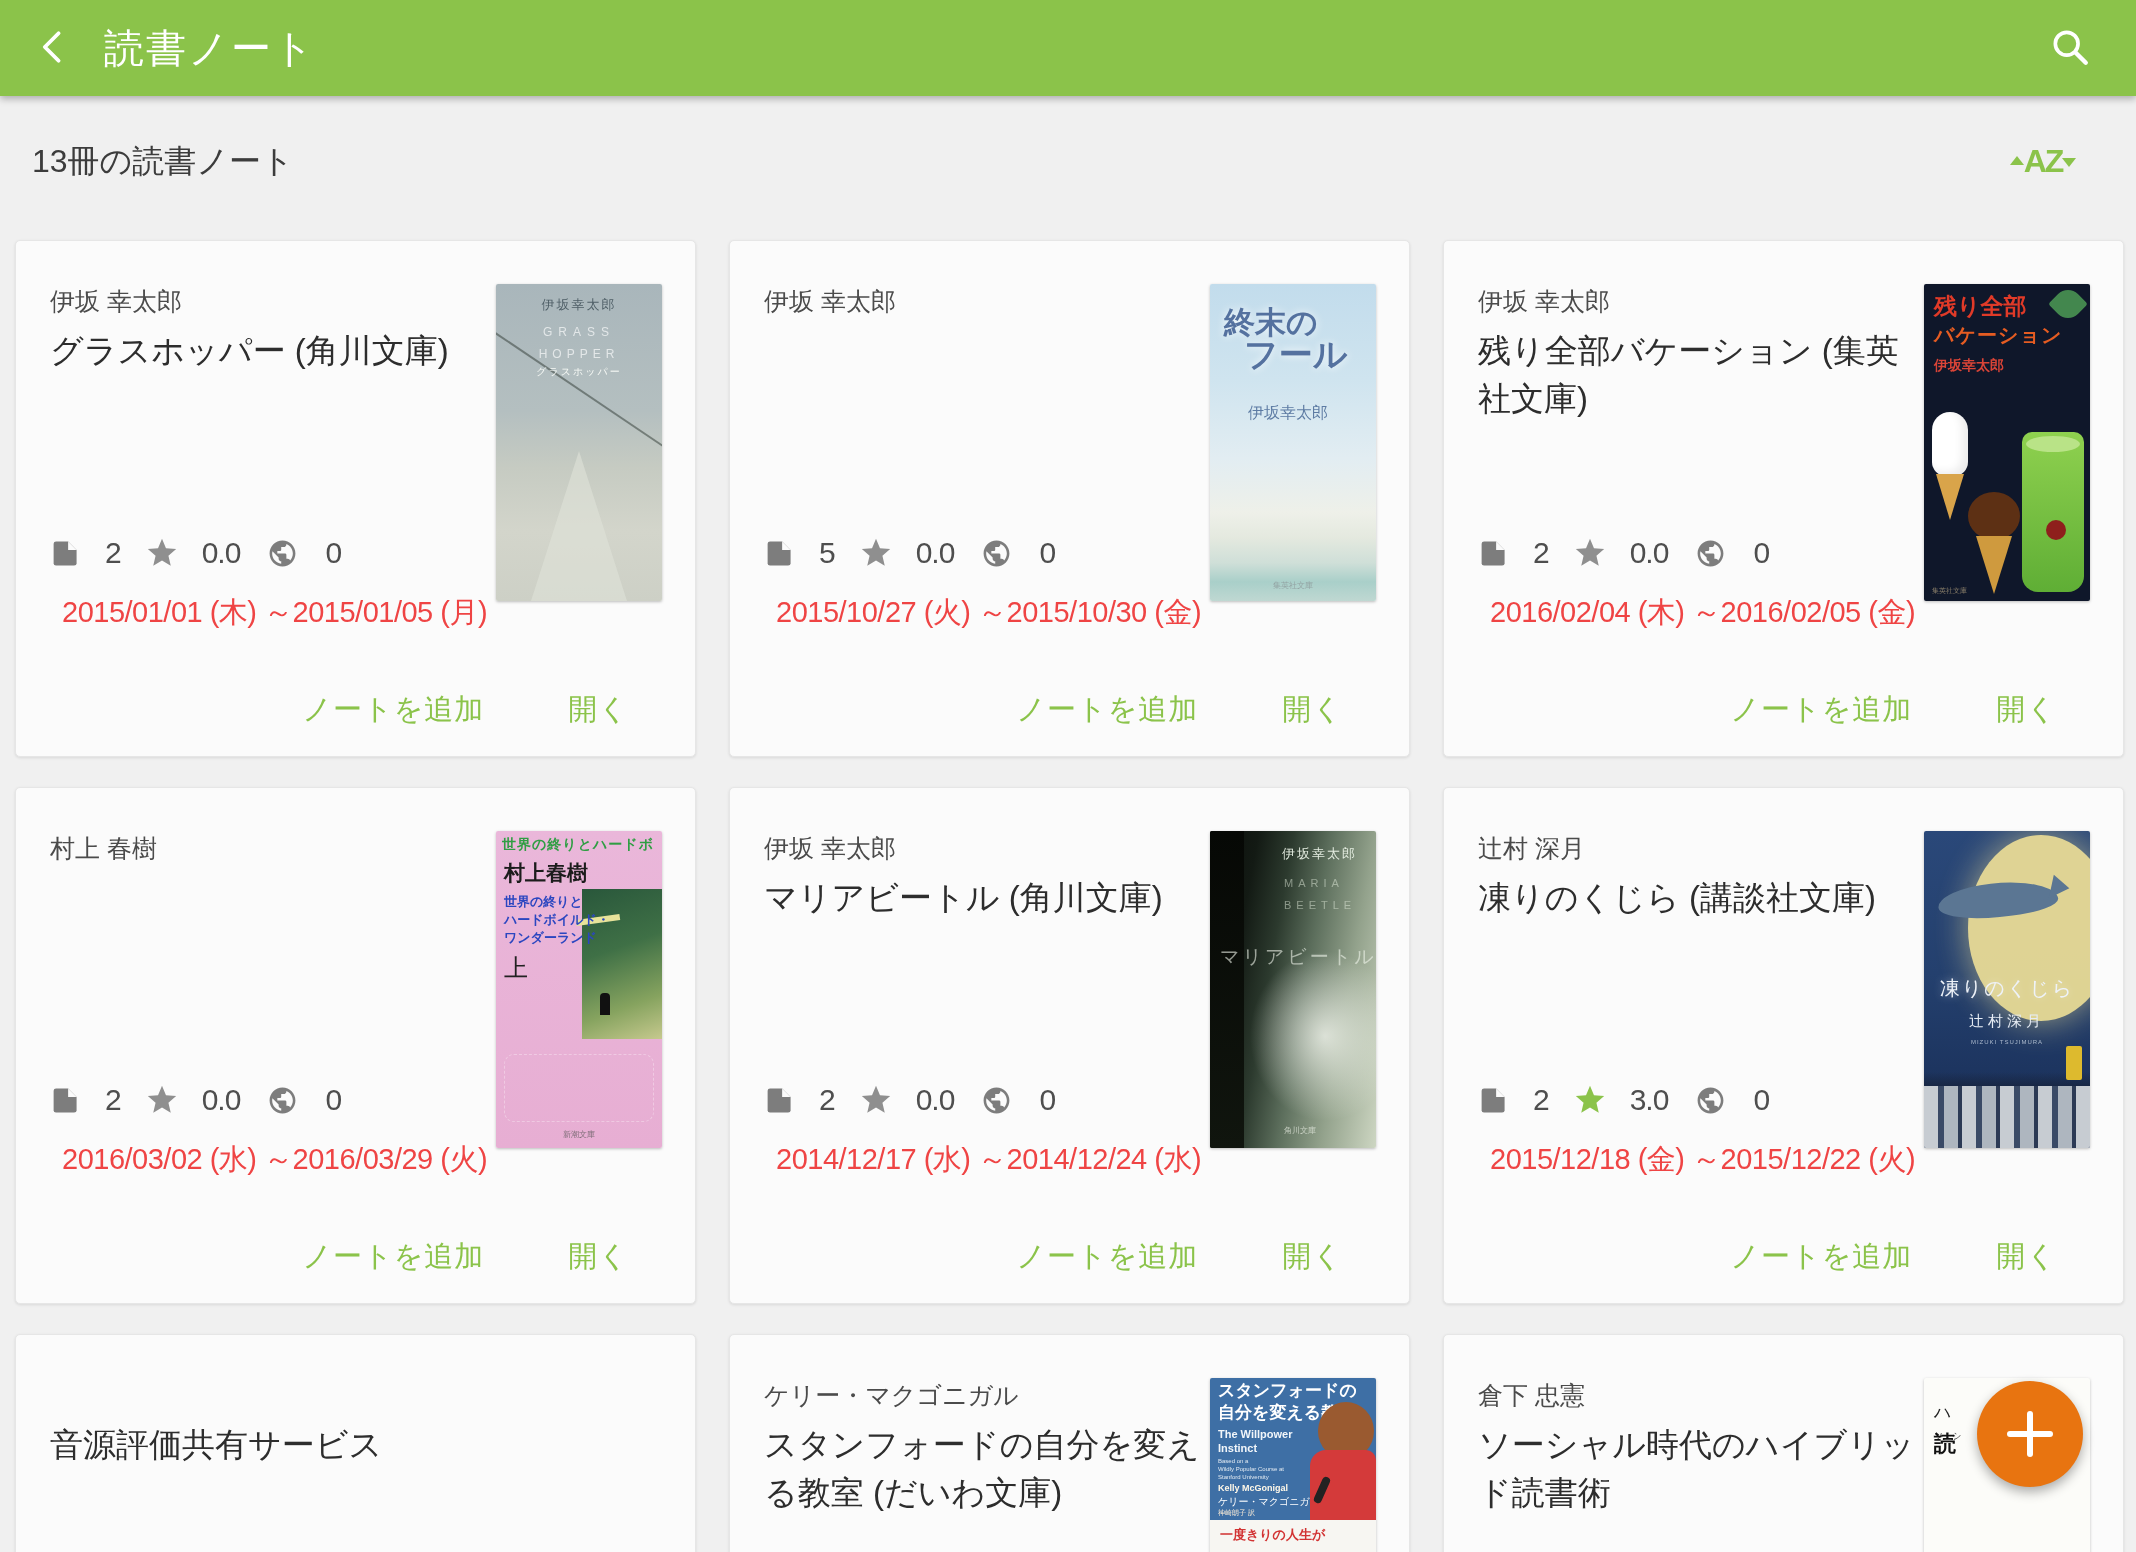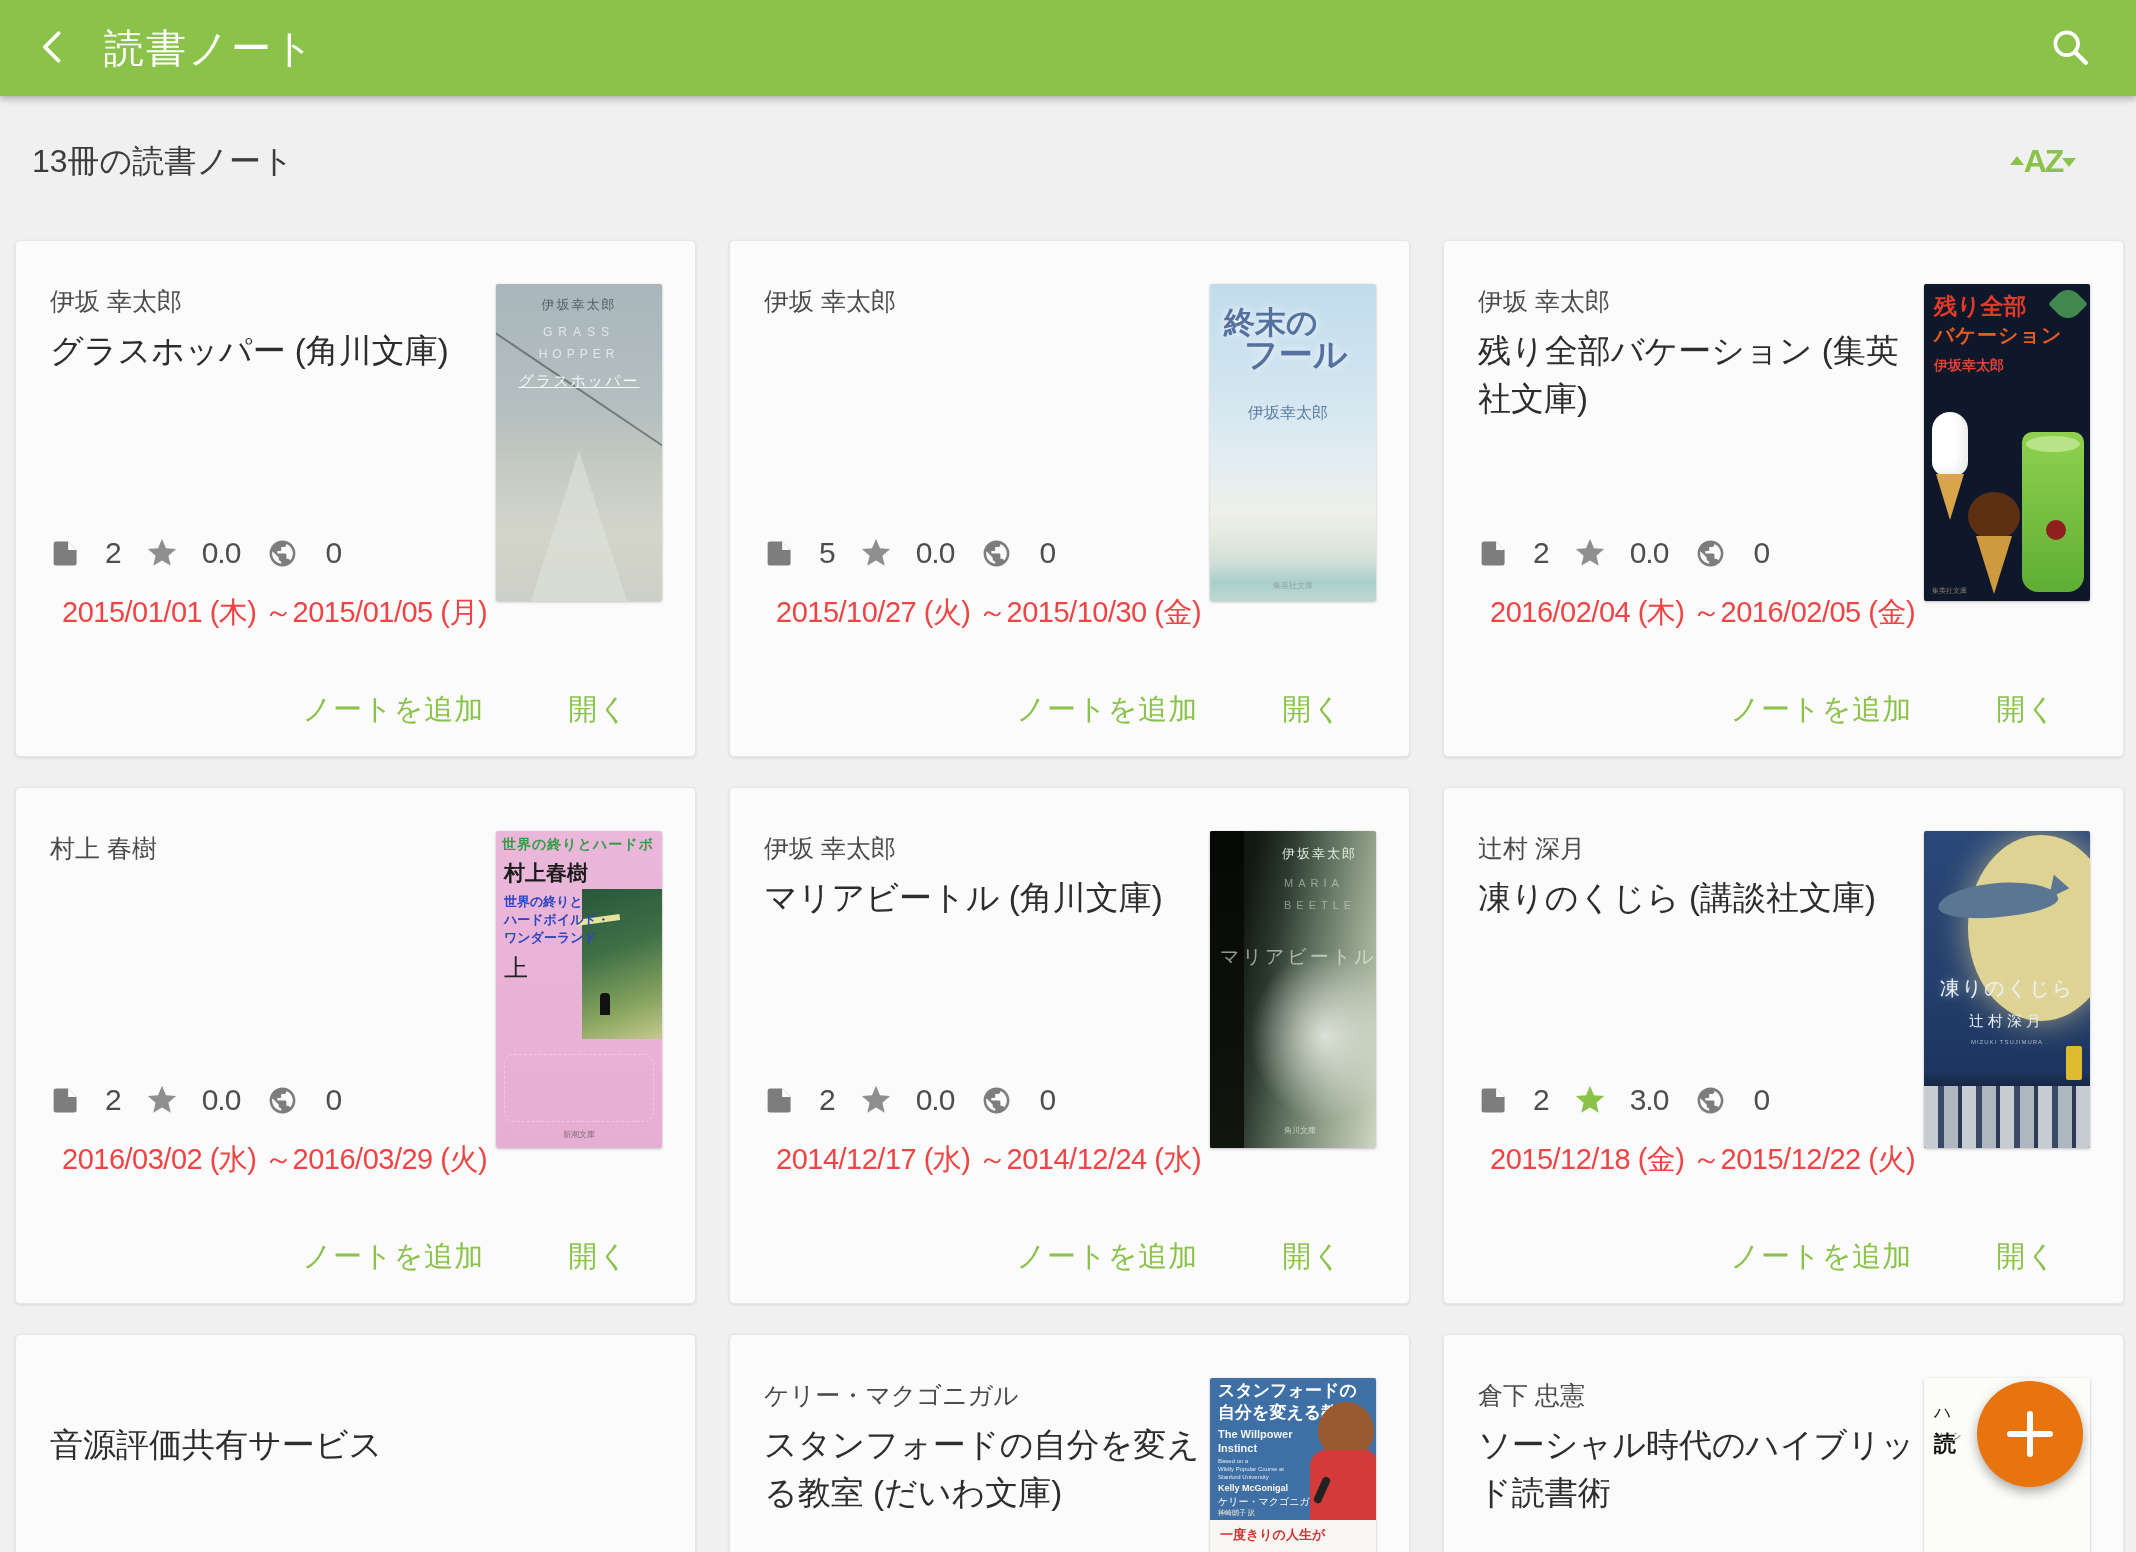--- a/index.html
+++ b/index.html
@@ -57,21 +57,21 @@
   
   .cover-grasshopper{background:linear-gradient(180deg,#A9B6BB 0%,#B4BFC0 40%,#C6CBC2 58%,#D3D5CB 78%,#CDD0C6 100%);}
   .cover-grasshopper::before{content:'';position:absolute;left:-30px;top:28px;width:240px;height:2px;
     background:rgba(45,55,50,.5);transform:rotate(34deg);transform-origin:left top;}
   .cover-grasshopper::after{content:'';position:absolute;bottom:0;left:50%;transform:translateX(-50%);
     width:0;height:0;border-left:48px solid transparent;border-right:48px solid transparent;
     border-bottom:150px solid rgba(224,226,216,.6);}
   .cover-grasshopper .cl-1{top:14px;left:50%;transform:translateX(-50%);font-size:13px;color:#4E5E66;letter-spacing:2px;}
   .cover-grasshopper .cl-2{top:42px;left:50%;transform:translateX(-50%);font-size:12px;letter-spacing:6px;color:rgba(255,255,255,.65);}
   .cover-grasshopper .cl-3{top:64px;left:50%;transform:translateX(-50%);font-size:12px;letter-spacing:5px;color:rgba(255,255,255,.65);}
-  .cover-grasshopper .cl-4{top:89px;left:50%;transform:translateX(-50%);font-size:15px;color:rgba(250,252,248,.95);letter-spacing:2px;text-decoration:underline;}
+  .cover-grasshopper .cl-4{top:82px;left:50%;transform:translateX(-50%);font-size:10px;color:rgba(250,252,248,.95);letter-spacing:2px;}
   
   .cover-shumatsu{background:linear-gradient(180deg,#C2DCEC 0%,#CFE4EF 30%,#E2EDF2 55%,#EEF0E9 72%,#E4E9DF 80%,#CFDFD8 88%,#A9CFC9 94%,#BFD8D2 100%);}
   .cover-shumatsu .cl-1{top:22px;left:14px;font-size:31px;font-weight:bold;color:#54719F;text-shadow:0 0 8px rgba(255,255,255,.9);}
   .cover-shumatsu .cl-2{top:52px;left:34px;font-size:34px;font-weight:bold;color:#54719F;text-shadow:0 0 8px rgba(255,255,255,.9);}
   .cover-shumatsu .cl-3{top:120px;left:38px;font-size:16px;color:#5D7BA3;}
   .cover-shumatsu .cl-4{bottom:10px;left:50%;transform:translateX(-50%);font-size:8px;color:#93A3A3;}
   
   .cover-vacation{background:#0f172a;}
   .cover-vacation .cl-1{top:10px;left:10px;font-size:23px;font-weight:bold;color:#E03A28;}
   .cover-vacation .cl-2{top:40px;left:10px;font-size:20px;font-weight:bold;color:#E55C22;letter-spacing:1px;}

